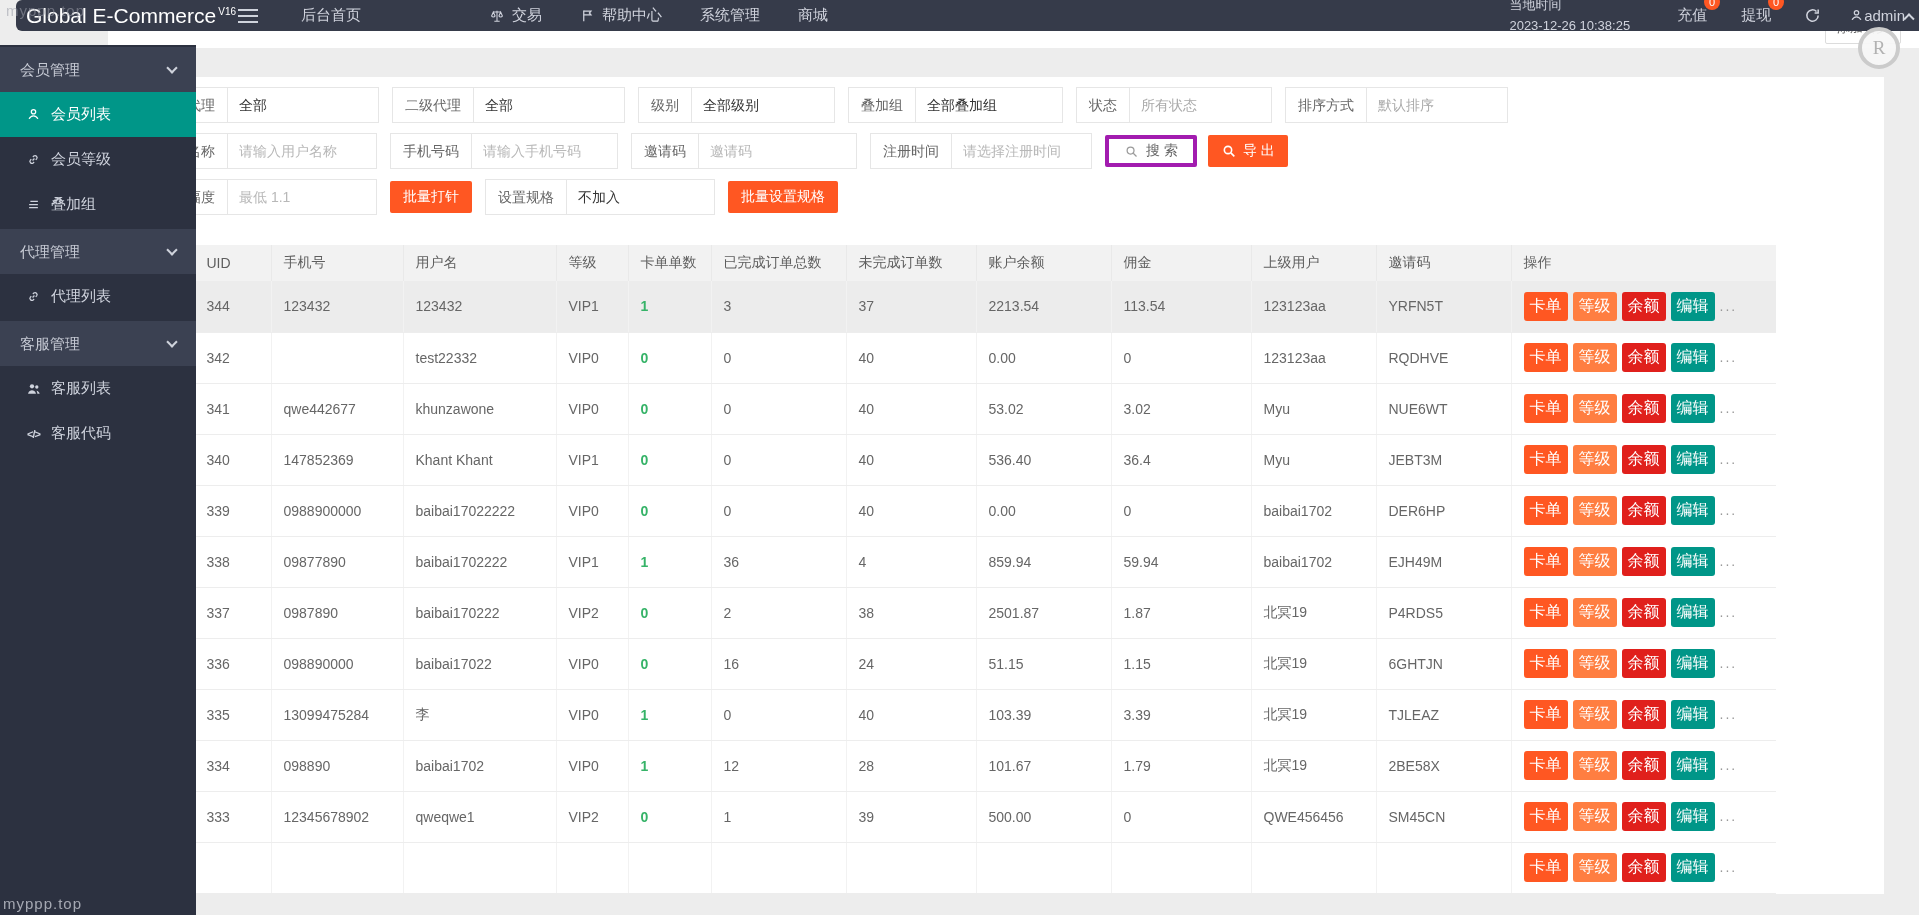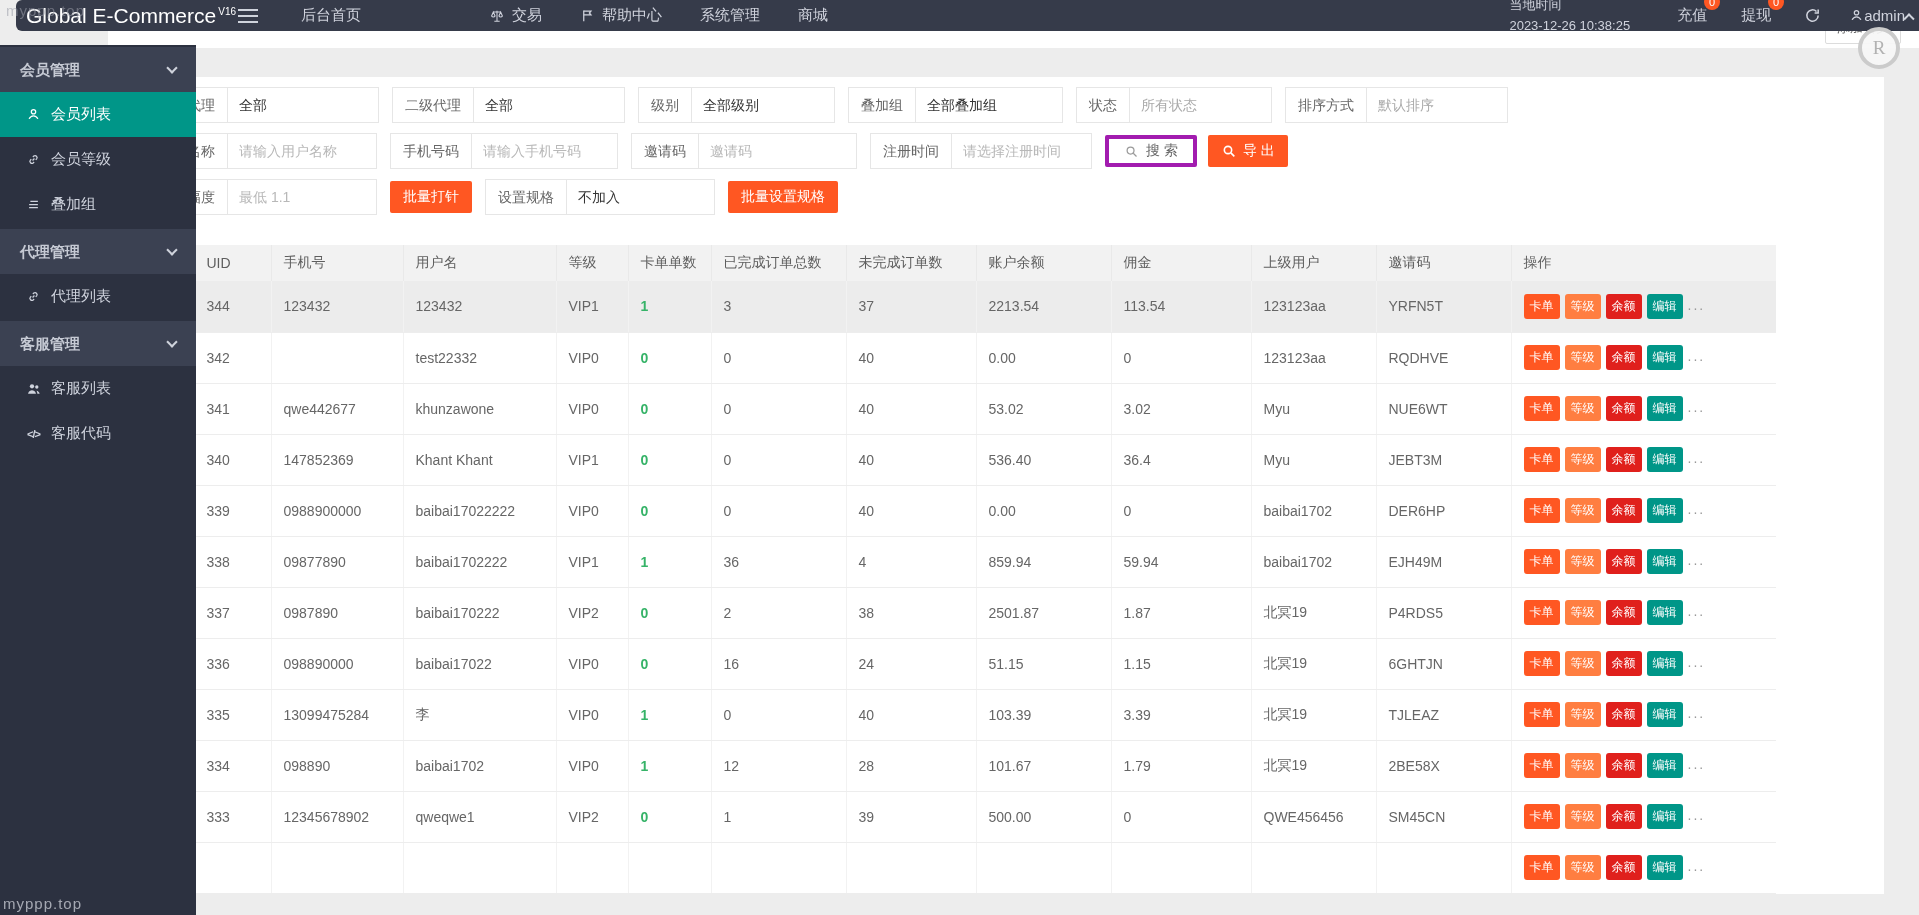--- a/index.html
+++ b/index.html
@@ -28,21 +28,21 @@
   .admin { display:flex; align-items:center; margin:0 22px 0 12px; font-size:15px; cursor:pointer; }
   .chev { display:inline-block; width:8px; height:8px; border-right:2px solid #cfd3dc; border-bottom:2px solid #cfd3dc; }
   .chev.up { transform:rotate(-135deg) translate(-2px,-2px); }
   .chev.down { transform:rotate(45deg); margin-top:-4px; }
 
   
   .float-circle { position:absolute; left:1858px; top:27px; width:42px; height:42px; border:4px solid #cbcbcb; border-radius:50%; background:rgba(246,246,246,.92); color:#b2b2b2; display:flex; align-items:center; justify-content:center; font-size:19px; font-family:"Liberation Serif",serif; z-index:55; }
 
   
   .sidebar { position:absolute; top:45px; left:0; bottom:0; width:196px; background:#2c3140; z-index:5; }
-  .side-group { height:45px; line-height:45px; padding:0 20px; background:#3b4152; color:#c6cad4; font-size:15px; display:flex; align-items:center; justify-content:space-between; cursor:pointer; margin-top:2px;font-weight:bold; }
+  .side-group { height:45px; line-height:45px; padding:0 20px; background:#3b4152; color:#c6cad4; font-size:15px; display:flex; align-items:center; justify-content:space-between; cursor:pointer; margin-top:2px; }
   .side-item { height:45px; display:flex; align-items:center; gap:9px; padding-left:25px; background:#2c3140; color:#cfd3dd; font-size:15px; cursor:pointer; }
   .side-item.active { background:#009688; color:#fff; }
   .side-item .ic { display:flex; width:17px; justify-content:center; }
   .code-ic { font-size:11px; font-weight:bold; letter-spacing:-1px; }
 
   
   .main { margin-left:108px; }
   .crumb-bar { height:48px; background:#fff; display:flex; align-items:center; padding:0 19px; position:relative; }
   .crumb-arrow { color:#999; margin-right:9px; font-size:15px; }
   .crumb-title { color:#555; font-size:14px; }
@@ -66,21 +66,21 @@
   .tblwrap { margin-top:30px; }
   table { border-collapse:collapse; table-layout:fixed; width:1630px; color:#666; font-size:14px; }
   th { background:#f2f2f2; height:36px; font-weight:normal; text-align:left; padding:0 12px; color:#5e5e5e; border-right:1px solid #e9e9e9; white-space:nowrap; overflow:hidden; }
   th:last-child { border-right:none; }
   td { height:51px; padding:0 12px; border-bottom:1px solid #ededed; border-right:1px solid #f2f2f2; white-space:nowrap; overflow:hidden; }
   td:last-child { border-right:none; }
   tr.hl td { background:#ececec; }
   .col-check, td.ck { text-align:center; padding:0; }
   .checkbox { display:inline-block; width:16px; height:16px; border:1px solid #d2d2d2; border-radius:2px; background:#fff; vertical-align:middle; cursor:pointer; }
   .green { color:#36b368; font-weight:bold; }
-  .abtn { display:inline-block; padding:4px 6px; border-radius:3px; color:#fff; font-size:12px; margin-right:5px; cursor:pointer; }
+  .abtn { display:inline-block; padding:4px 6px; border-radius:3px; color:#fff; font-size:16px; margin-right:5px; cursor:pointer; }
   .more { color:#999; letter-spacing:2px; cursor:pointer; }
 
   svg.i { display:block; }
 </style>
 </head>
 <body>
 
 <div class="wm wm-top">myppp.top</div>
 
 <header class="hdr">

